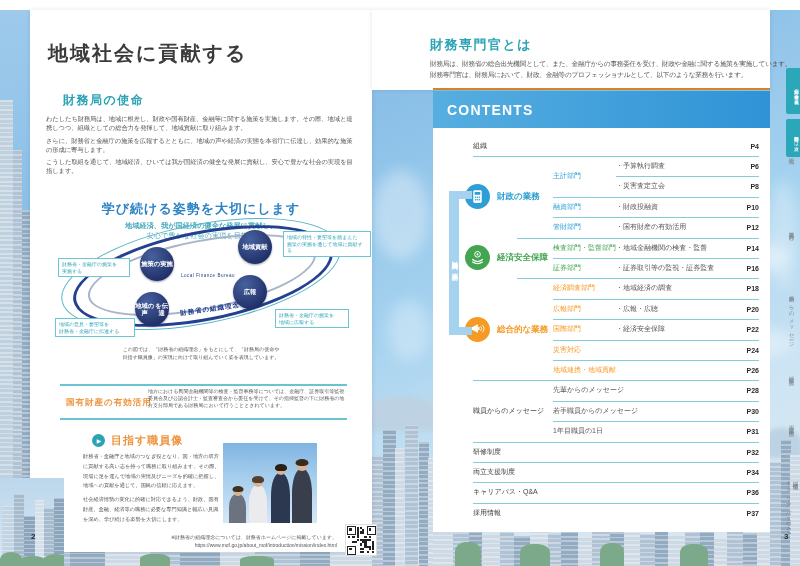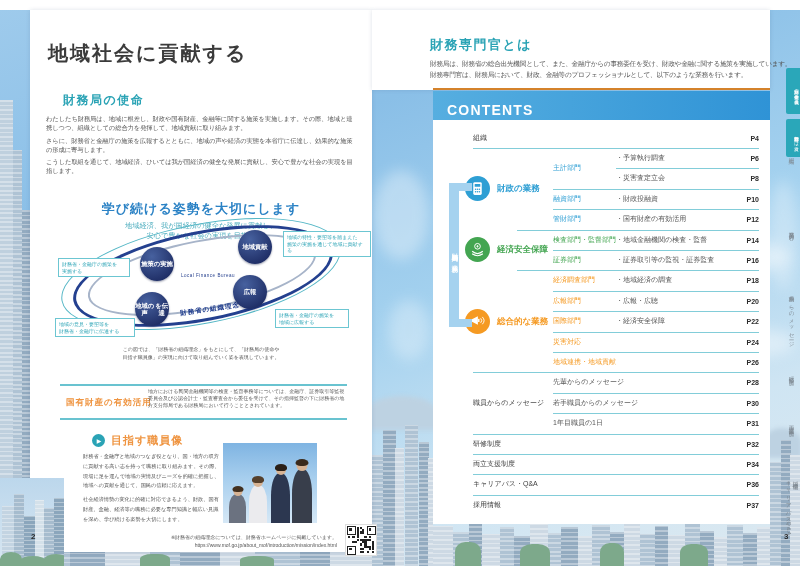--- a/index.html
+++ b/index.html
@@ -80,21 +80,21 @@
   #corner-photo{left:0;top:478px;width:64px;height:88px;overflow:hidden;background:linear-gradient(180deg,#bcd7ec,#d8e7f2);}
   .pagenum{font-size:8px;font-weight:bold;color:#2b2b2b;}
 
   
   .rp-heading{left:430px;top:36px;font-size:13px;letter-spacing:1.5px;}
   .rp-intro{left:430px;top:58px;width:340px;font-size:6.7px;line-height:11px;color:#555;letter-spacing:-0.3px;white-space:nowrap;}
   #orange-rule{left:433px;top:88px;width:337px;height:2px;background:#d4822b;}
   #contents-header{left:433px;top:91px;width:337px;height:37px;background:linear-gradient(90deg,#56aee0,#2f93d6);
     display:flex;align-items:center;}
   #contents-title{color:#fff;font-weight:bold;font-size:14px;letter-spacing:1.2px;padding-left:14px;}
-  #contents-panel{left:433px;top:120px;width:337px;height:404px;background:#fff;}
+  #contents-panel{left:433px;top:128px;width:337px;height:404px;background:#fff;}
 
   .toc-row{position:absolute;left:0;width:337px;}
   .toc-label{position:absolute;top:50%;transform:translateY(-50%);font-size:7px;white-space:nowrap;}
   .toc-page{position:absolute;right:11px;top:50%;transform:translateY(-50%);font-size:7px;font-weight:bold;color:#2b2b2b;}
   .toc-sep{position:absolute;height:1px;background:#82cdd9;}
   .toc-span{position:absolute;display:flex;align-items:center;font-size:7px;white-space:nowrap;}
   .toc-group-icon{position:absolute;width:25px;height:25px;border-radius:50%;display:flex;align-items:center;justify-content:center;}
   .toc-group-icon svg{width:17px;height:17px;}
   .toc-group-label{position:absolute;font-size:8.5px;font-weight:bold;white-space:nowrap;}
   .bracket{position:absolute;background:#a5d2ef;}
@@ -178,21 +178,21 @@
     <div class="abs lp-title">地域社会に貢献する</div>
 
     <div class="abs sec-heading mission-heading">財務局の使命</div>
     <div class="abs mission-body" id="mission-body">
         <p>わたしたち財務局は、地域に根差し、財政や国有財産、金融等に関する施策を実施します。その際、地域と連携しつつ、組織としての総合力を発揮して、地域貢献に取り組みます。</p>
         <p>さらに、財務省と金融庁の施策を広報するとともに、地域の声や経済の実態を本省庁に伝達し、効果的な施策の形成に寄与します。</p>
         <p>こうした取組を通じて、地域経済、ひいては我が国経済の健全な発展に貢献し、安心で豊かな社会の実現を目指します。</p>
       </div>
 
     <div class="abs vision-heading">学び続ける姿勢を大切にします</div>
-    <div class="abs vision-sub" style="top:211px;">地域経済、我が国経済の健全な発展に貢献し、</div>
+    <div class="abs vision-sub" style="top:211px;font-weight:bold;">地域経済、我が国経済の健全な発展に貢献し、</div>
     <div class="abs vision-sub" style="top:221px;">安心で豊かな社会の実現を目指す</div>
 
     <div id="diagram" class="abs">
       <div class="orb orb3"></div>
       <div class="orb orb1"></div>
       <div class="orb orb2"></div>
       <div class="orb-ball" style="left:208px;top:26px;width:7px;height:7px;"></div>
       <div class="orb-ball" style="left:90px;top:80px;width:6px;height:6px;"></div>
       <div class="d-center-sub">Local Finance Bureau</div>
       <div class="d-orbit-label">財務省の組織理念</div>

